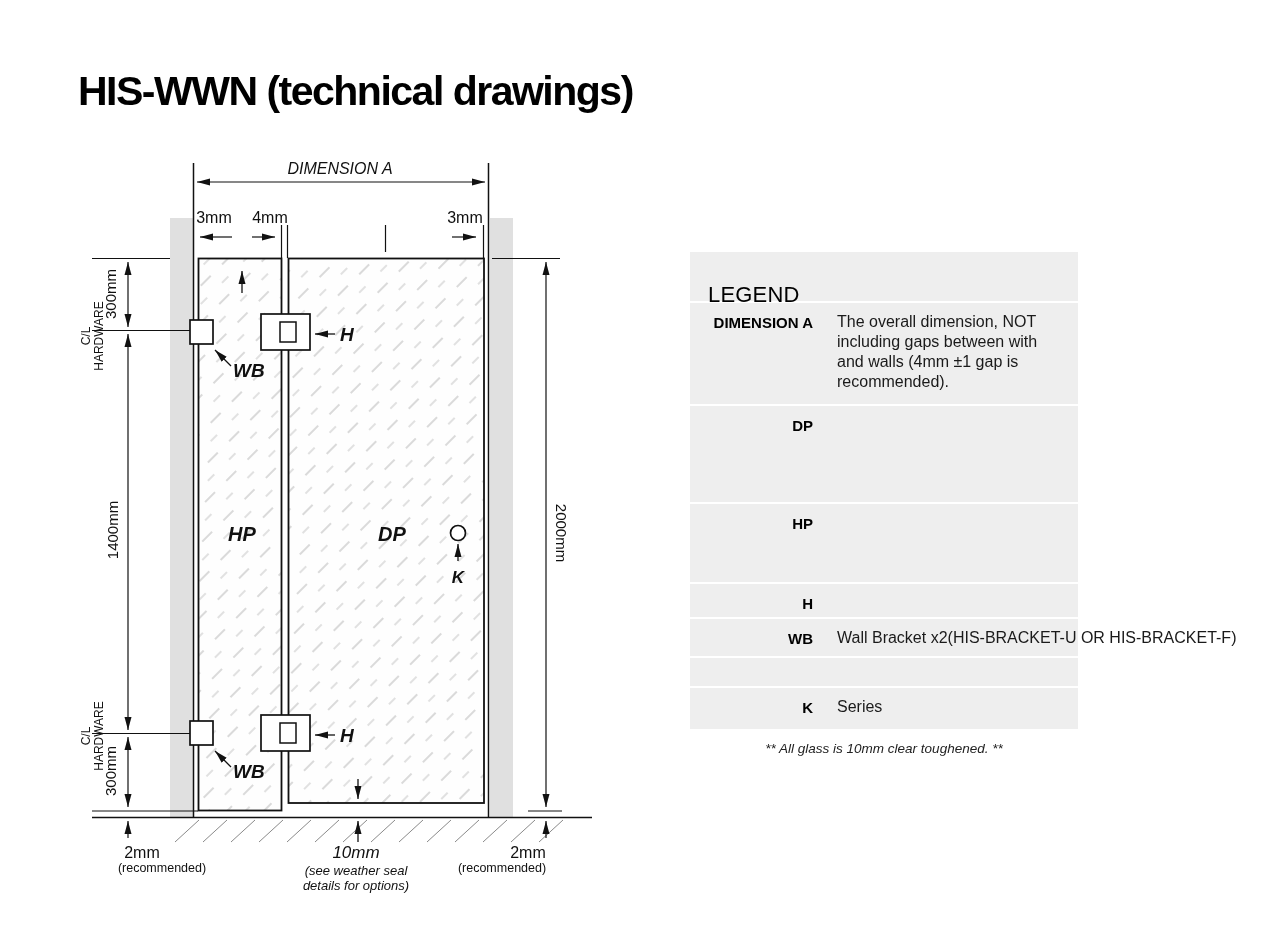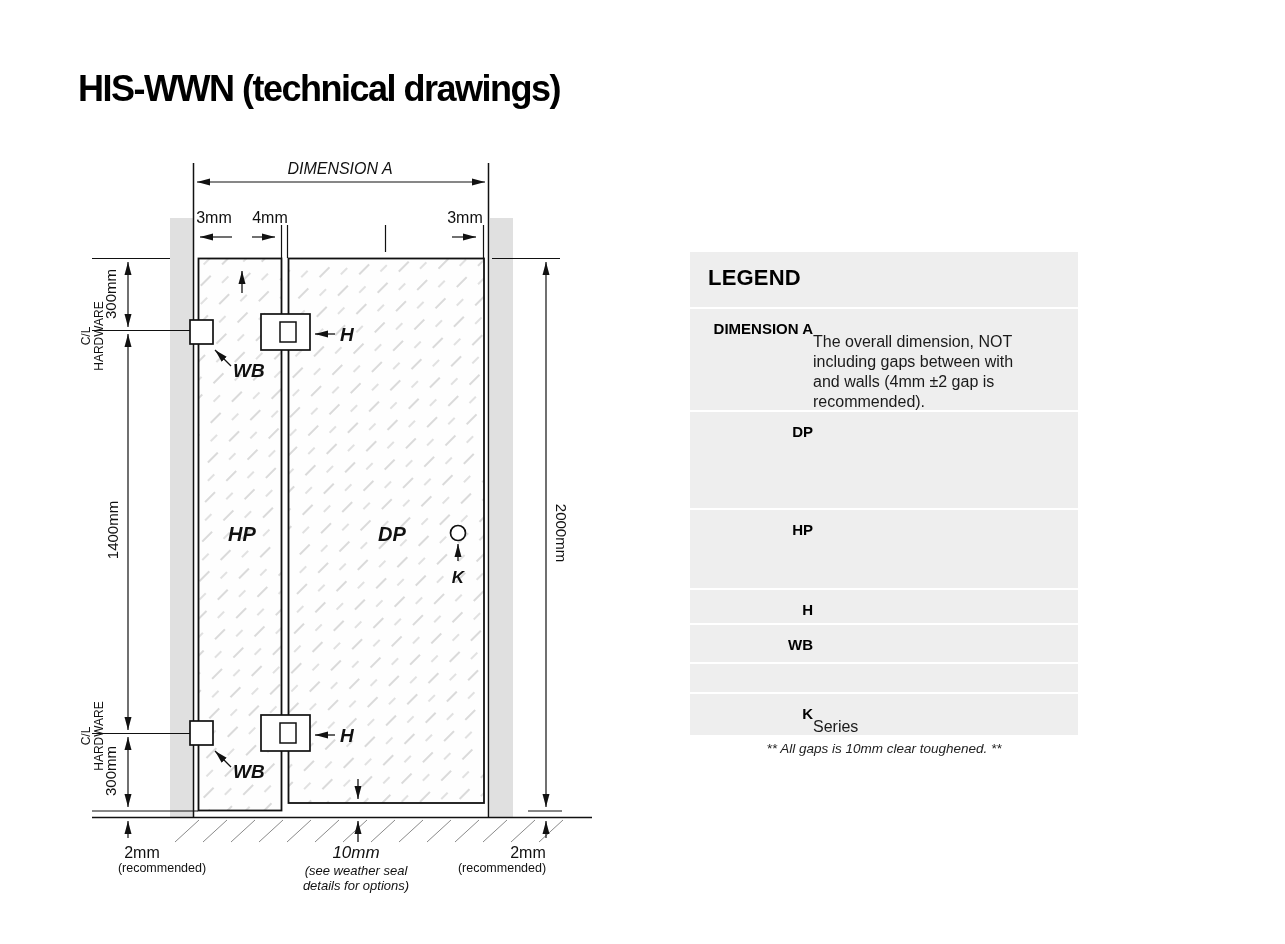--- a/index.html
+++ b/index.html
@@ -1,29 +1,29 @@
 <!DOCTYPE html>
 <html><head>
 <meta charset="utf-8">
 <style>
   html,body{margin:0;padding:0;background:#fff;}
   #stage{position:relative;width:1285px;height:944px;background:#ffffff;overflow:hidden;
          font-family:"Liberation Sans", sans-serif;color:#111;}
-  .page-title{position:absolute;left:78px;top:68px;font-size:36px;font-weight:bold;
+  .page-title{position:absolute;left:78px;top:68px;font-size:41px;font-weight:bold;
               letter-spacing:-1.5px;color:#000;white-space:nowrap;}
   
   #drawing{position:absolute;left:75px;top:148px;width:545px;height:750px;}
   
   .legend{position:absolute;left:690px;top:252px;width:388px;background:#eeeeee;}
-  .legend-title{height:55px;box-sizing:border-box;padding:13px 0 0 18px;
-                font-size:22px;font-weight:bold;letter-spacing:0.2px;color:#000;}
+  .legend-title{height:49px;box-sizing:border-box;padding:30px 0 0 18px;
+                font-size:22px;font-weight:normal;letter-spacing:0.2px;color:#000;}
   .lrow{box-sizing:border-box;border-top:2px solid #ffffff;display:flex;align-items:flex-start;}
   .lterm{width:123px;box-sizing:border-box;padding-top:10px;text-align:right;
          font-size:15px;font-weight:bold;line-height:20px;color:#000;flex:0 0 auto;}
-  .ldesc{padding-top:23px;font-size:16px;line-height:20px;color:#1a1a1a;flex:0 0 auto;}
+  .ldesc{margin-left:24px;padding-top:9px;font-size:16px;line-height:20px;color:#1a1a1a;flex:0 0 auto;}
   .ldesc span{display:block;white-space:nowrap;}
   .legend-note{position:absolute;left:690px;top:741px;width:388px;text-align:center;
                font-size:13.5px;font-style:italic;color:#222;}
   svg text{fill:#111;}
 </style>
 </head>
 <body>
 
 <div id="stage">
 
@@ -149,49 +149,52 @@
   </svg>
 
   <div class="legend">
     <div class="legend-title">LEGEND</div>
 
     <div class="lrow" style="height:103px">
       <div class="lterm">DIMENSION A</div>
       <div class="ldesc">
         <span>The overall dimension, NOT</span>
         <span>including gaps between with</span>
-        <span>and walls (4mm ±2 gap is</span>
+        <span>and walls (4mm ±1 gap is</span>
         <span>recommended).</span>
       </div>
     </div>
 
     <div class="lrow" style="height:98px">
       <div class="lterm">DP</div>
     </div>
 
     <div class="lrow" style="height:80px">
       <div class="lterm">HP</div>
     </div>
 
     <div class="lrow" style="height:35px">
       <div class="lterm">H</div>
     </div>
 
     <div class="lrow" style="height:39px">
       <div class="lterm">WB</div>
+      <div class="ldesc">
+        <span>Wall Bracket x2(HIS-BRACKET-U OR HIS-BRACKET-F)</span>
+      </div>
     </div>
 
     <div class="lrow" style="height:30px">
       <div class="lterm"></div>
       <div class="ldesc"></div>
     </div>
 
     <div class="lrow" style="height:43px">
       <div class="lterm">K</div>
       <div class="ldesc">
         <span>Series</span>
       </div>
     </div>
   </div>
 
-  <div class="legend-note">** All gaps is 10mm clear toughened. **</div>
+  <div class="legend-note">** All glass is 10mm clear toughened. **</div>
 
 </div>
 
 </body></html>

